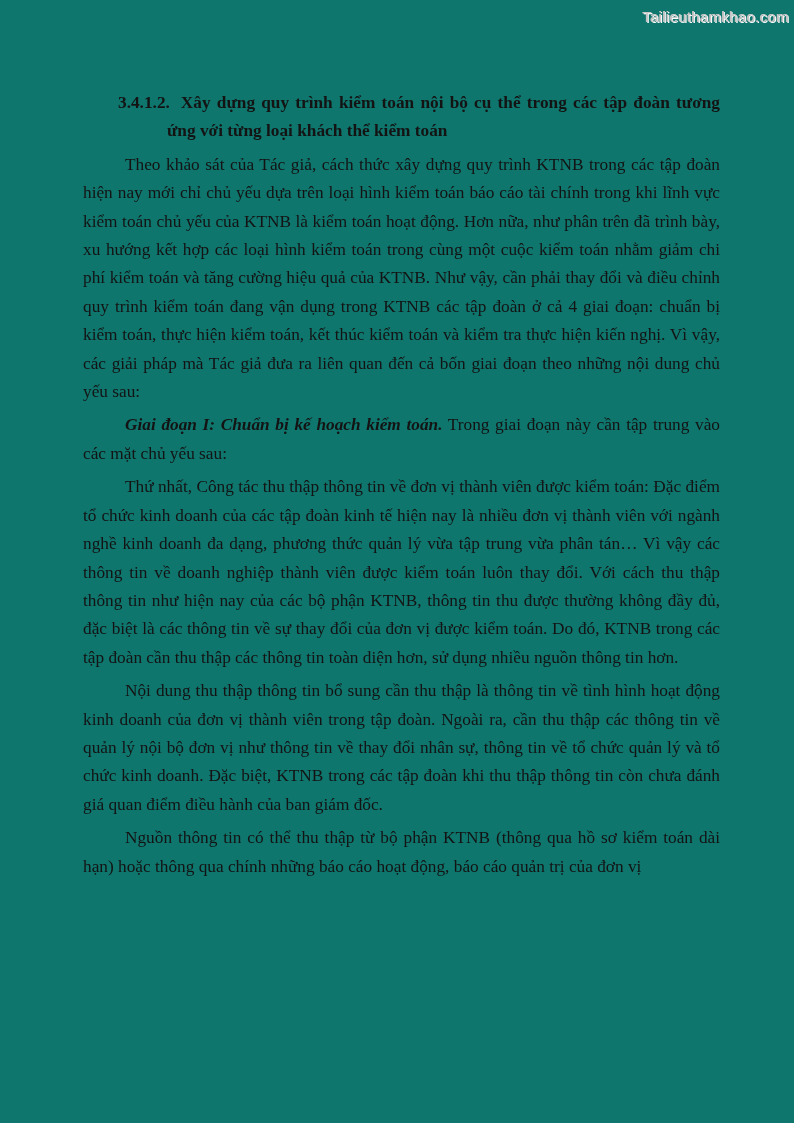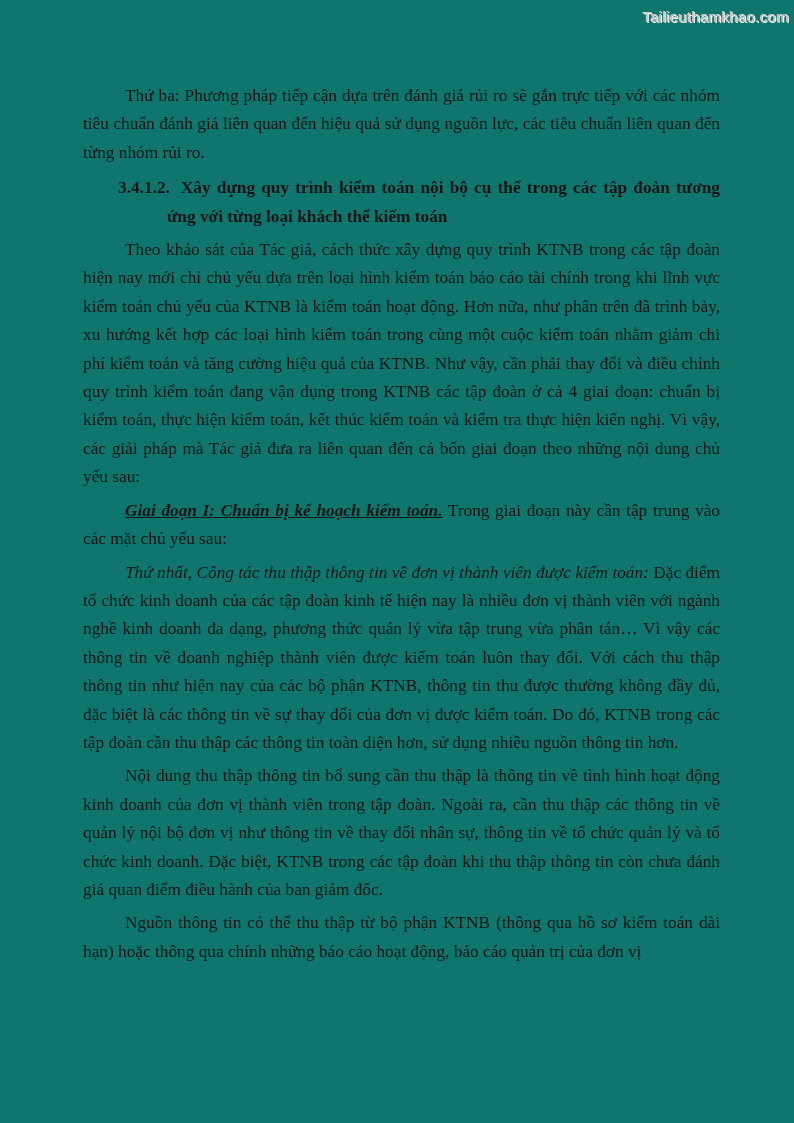--- a/index.html
+++ b/index.html
@@ -58,37 +58,34 @@
     line-height: 28.4px;
     font-weight: bold;
     text-align: justify;
   }
   .section-heading .h-num {
     margin-right: 11px;
   }
   .lead-bold-italic {
     font-weight: bold;
     font-style: italic;
-    text-decoration: underline;
   }
   .lead-italic {
-    font-style: italic;
   }
 </style>
 </head>
 <body>
 
 <div class="page">
 
   <div class="watermark">Tailieuthamkhao.com</div>
 
 
   <div class="content">
 
-    <p class="para first">Thứ ba: Phương pháp tiếp cận dựa trên đánh giá rủi ro sẽ gắn trực tiếp với các nhóm tiêu chuẩn đánh giá liên quan đến hiệu quả sử dụng nguồn lực, các tiêu chuẩn liên quan đến từng nhóm rủi ro.</p>
 
     <h3 class="section-heading">
       <span class="h-num">3.4.1.2.</span><span class="h-text">Xây dựng quy trình kiểm toán nội bộ cụ thể trong các tập đoàn tương ứng với từng loại khách thể kiểm toán</span>
     </h3>
 
     <p class="para">Theo khảo sát của Tác giả, cách thức xây dựng quy trình KTNB trong các tập đoàn hiện nay mới chỉ chủ yếu dựa trên loại hình kiểm toán báo cáo tài chính trong khi lĩnh vực kiểm toán chủ yếu của KTNB là kiểm toán hoạt động. Hơn nữa, như phân trên đã trình bày, xu hướng kết hợp các loại hình kiểm toán trong cùng một cuộc kiểm toán nhằm giảm chi phí kiểm toán và tăng cường hiệu quả của KTNB. Như vậy, cần phải thay đổi và điều chỉnh quy trình kiểm toán đang vận dụng trong KTNB các tập đoàn ở cả 4 giai đoạn: chuẩn bị kiểm toán, thực hiện kiểm toán, kết thúc kiểm toán và kiểm tra thực hiện kiến nghị. Vì vậy, các giải pháp mà Tác giả đưa ra liên quan đến cả bốn giai đoạn theo những nội dung chủ yếu sau:</p>
 
     <p class="para">
       <span class="lead-bold-italic">Giai đoạn I: Chuẩn bị kế hoạch kiểm toán.</span><span> Trong giai đoạn này cần tập trung vào các mặt chủ yếu sau:</span>
     </p>

